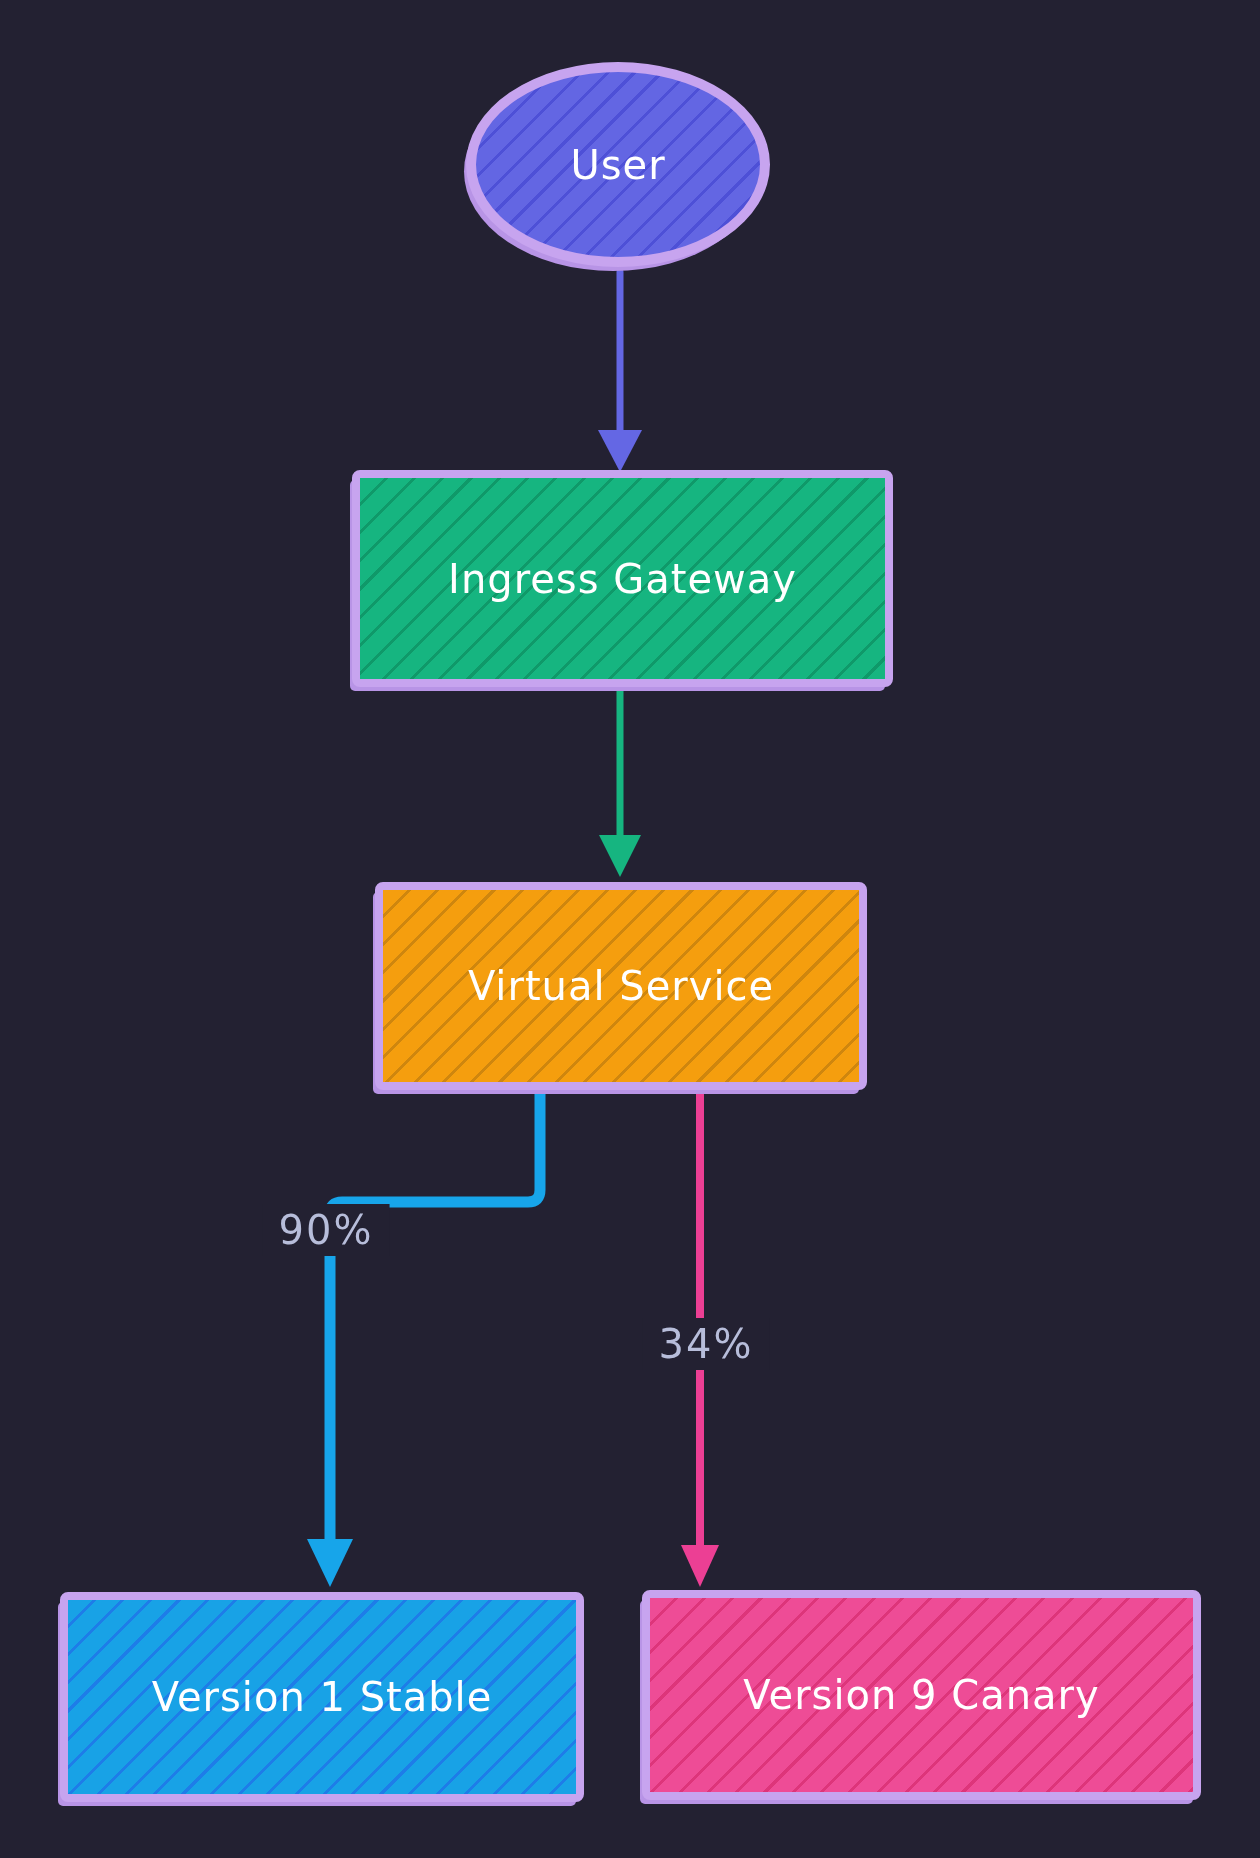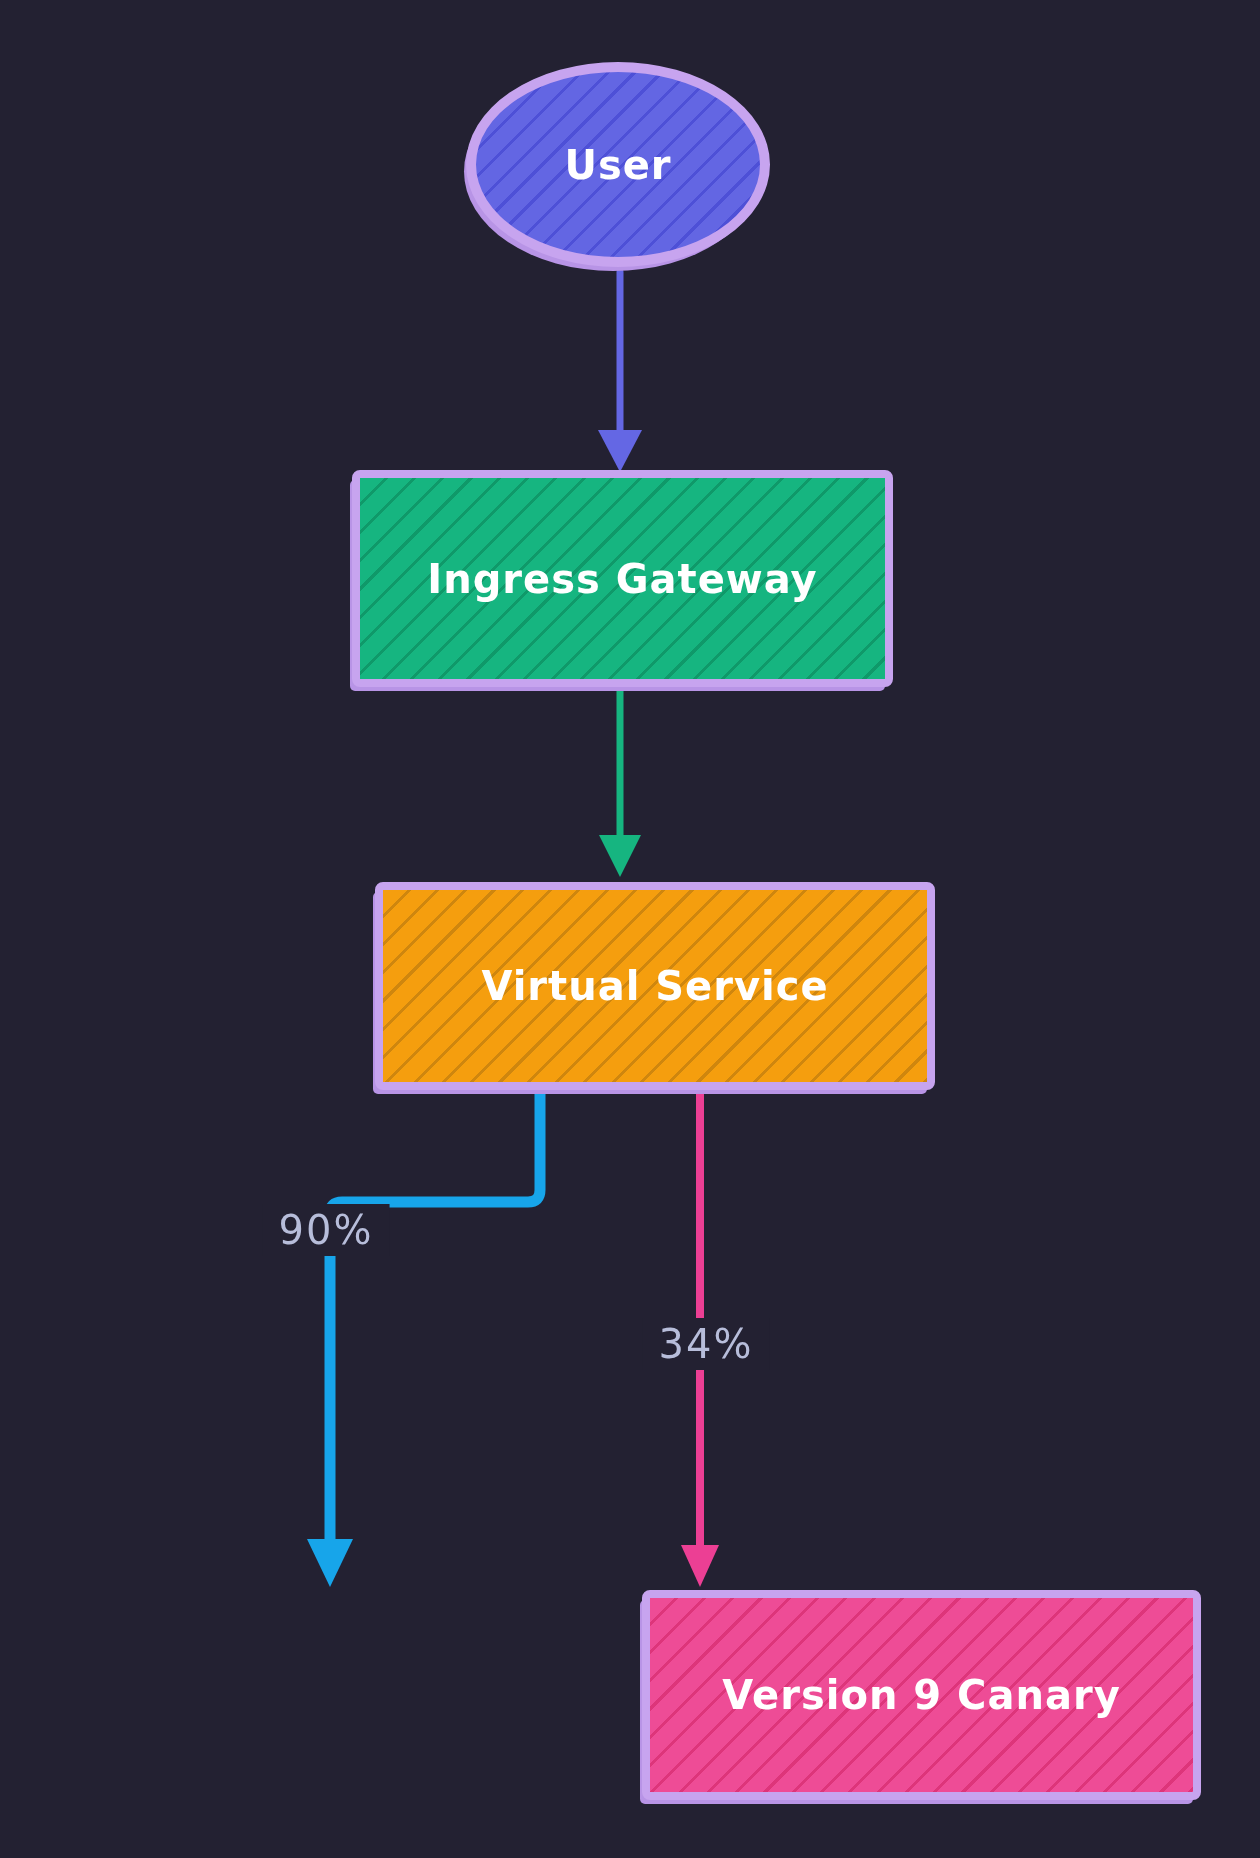--- a/index.html
+++ b/index.html
@@ -11,21 +11,21 @@
     font-family:"DejaVu Sans", sans-serif;
   }
   svg.edges{position:absolute;left:0;top:0;z-index:1;}
   .node{
     position:absolute;
     z-index:2;
     display:flex;align-items:center;justify-content:center;
     border:8px solid #c7a4ef;
     box-sizing:border-box;
     color:#ffffff;
-    font-weight:700;
+    font-weight:400;
     font-size:40px;
     letter-spacing:1px;
     text-align:center;
     box-shadow:-5px 7px 0 -3px #b894e6;
   }
   .rect{border-radius:8px;}
   .ellipse{border-radius:50%;border-width:10px;}
   
   .fill-user{
     background:#6366e3;
@@ -54,21 +54,21 @@
     background:#232132;
     color:#b7bdda;
     font-size:40px;
     font-weight:400;
     letter-spacing:2px;
     padding:6px 16px;
     line-height:1;
   }
   .node-user{left:466px;top:62px;width:304px;height:205px;}
   .node-ingress{left:352px;top:470px;width:541px;height:217px;}
-  .node-virtual{left:375px;top:882px;width:560px;height:208px;align-items:center;}
+  .node-virtual{left:375px;top:882px;width:492px;height:208px;align-items:center;}
   .node-v1{left:60px;top:1592px;width:524px;height:210px;}
   .node-v2{left:642px;top:1590px;width:559px;height:210px;}
   .label-90{left:326px;top:1230px;}
   .label-10{left:706px;top:1344px;}
 </style>
 </head>
 <body>
 
 <div class="canvas">
 
@@ -100,20 +100,23 @@
   </div>
 
   <div class="node rect fill-ingress node-ingress">
     <span>Ingress Gateway</span>
   </div>
 
   <div class="node rect fill-virtual node-virtual">
     <span>Virtual Service</span>
   </div>
 
+  <div class="node rect fill-v1 node-v1">
+    <span>Version 1 Stable</span>
+  </div>
 
   <div class="node rect fill-v2 node-v2">
     <span>Version 9 Canary</span>
   </div>
 
   <div class="edge-label label-90">90%</div>
 
   <div class="edge-label label-10">34%</div>
 
 </div>

